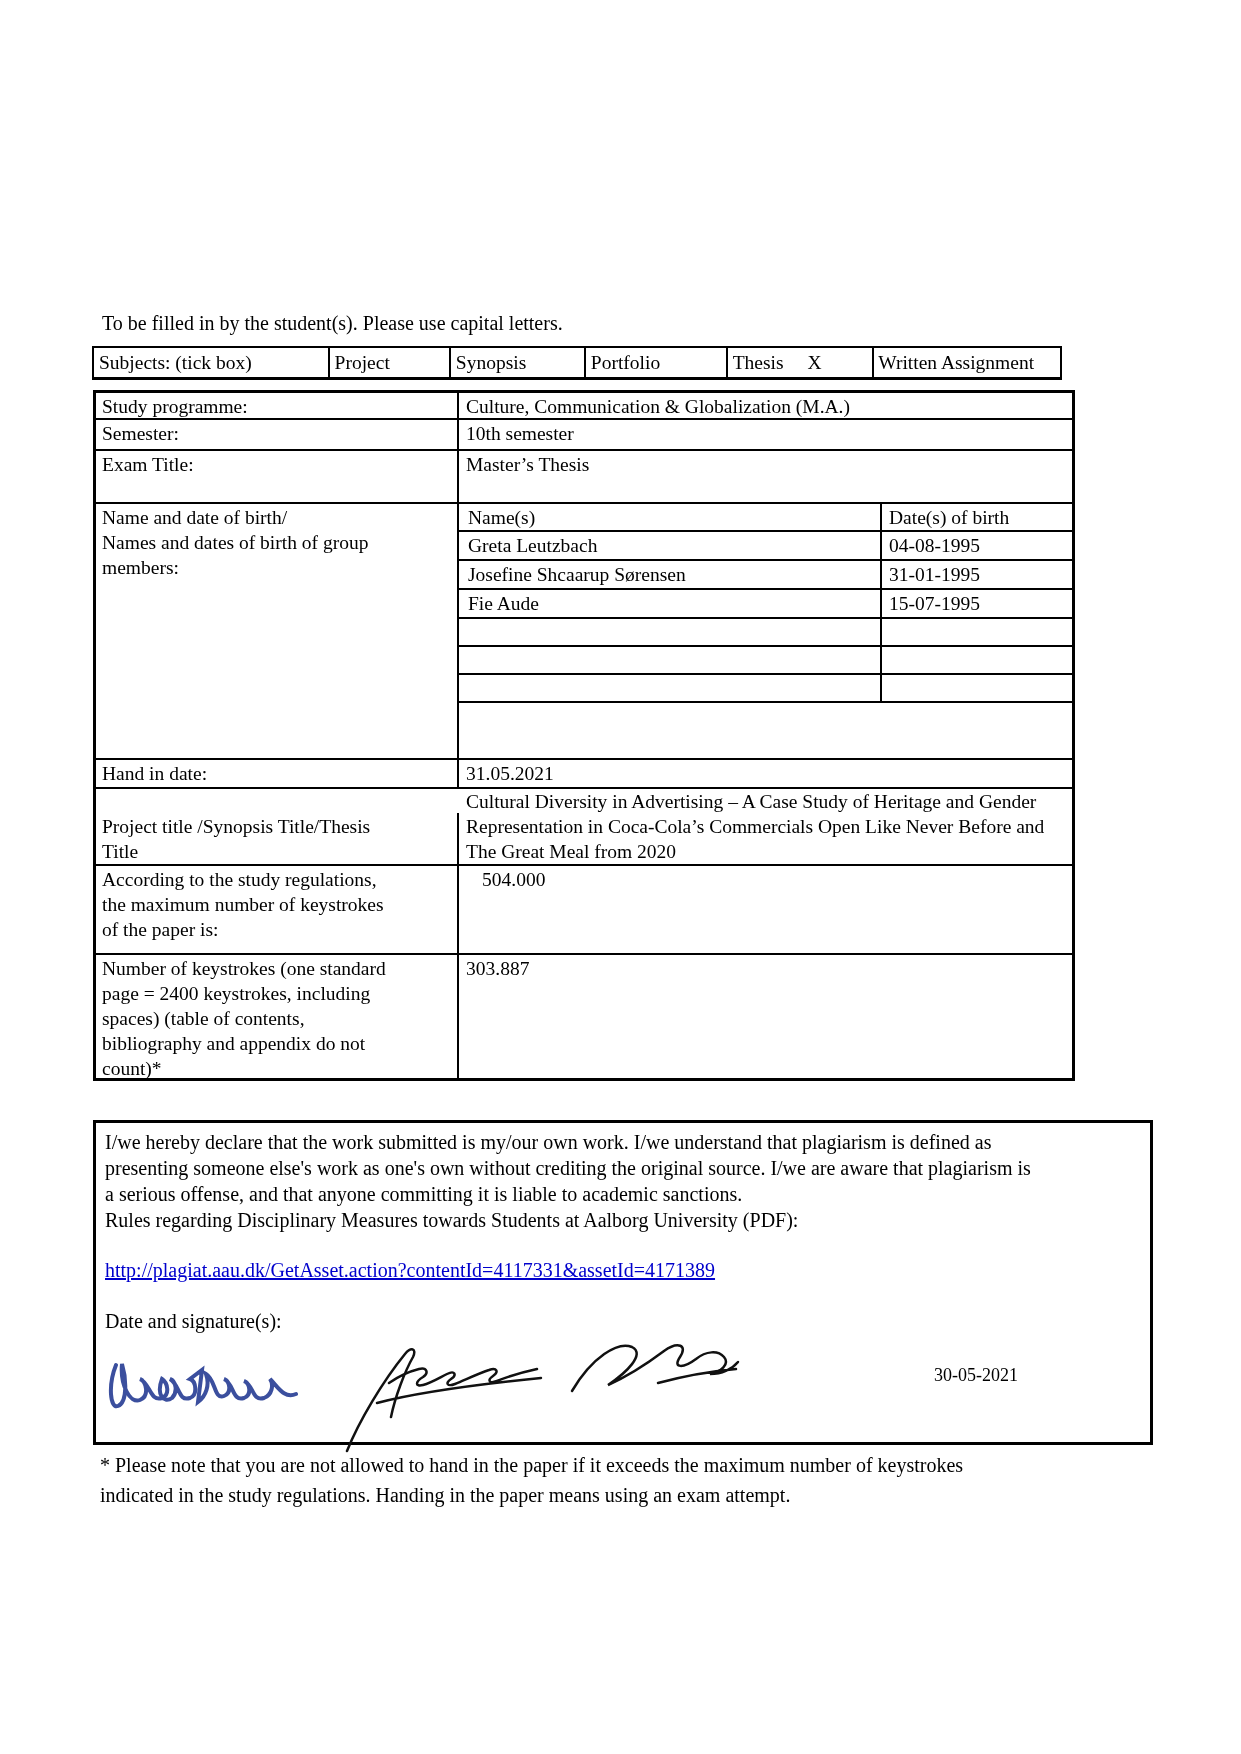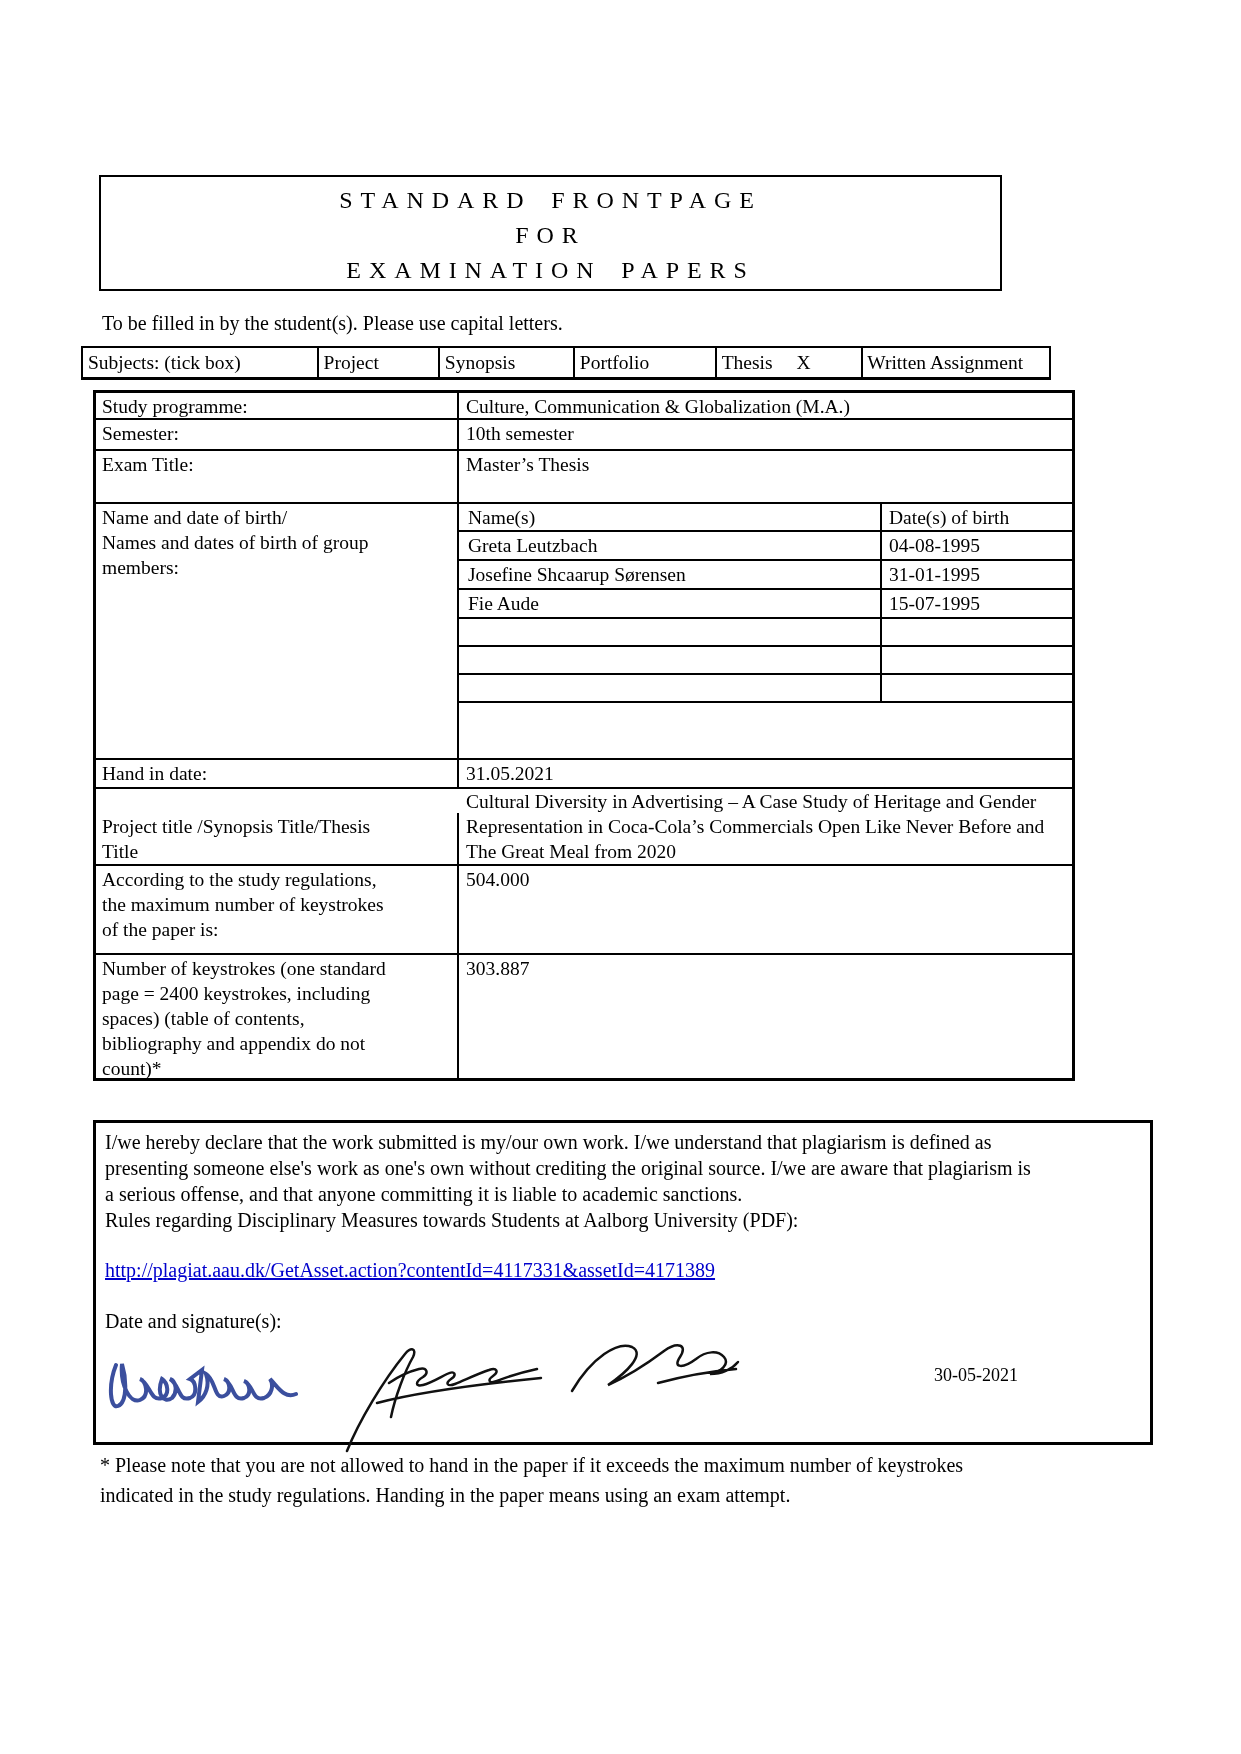--- a/index.html
+++ b/index.html
@@ -14,21 +14,21 @@
   .title-box {
     position:absolute; left:99px; top:175px; width:899px; height:106px;
     border:2px solid #000; text-align:center; padding-top:6px;
   }
   .title-line { font-size:24px; line-height:35px; letter-spacing:0.33em; word-spacing:0.25em; }
 
   .instruction { position:absolute; left:102px; top:312px; font-size:20px; }
 
   
   .stable {
-    position:absolute; left:81px; top:346px; width:966px; display:flex;
+    position:absolute; left:92px; top:346px; width:966px; display:flex;
     border:2px solid #000; border-bottom-width:3px;
   }
   .scell {
     box-sizing:content-box; border-left:2px solid #000;
     font-size:19.5px; line-height:27px; height:27px; overflow:hidden;
     padding:1px 0 1px 5px; display:flex; align-items:flex-start; gap:24px;
   }
   .scell:first-child { border-left:none; }
   .sc0{width:234px;} .sc1{width:117px;} .sc2{width:131px;} .sc3{width:138px;} .sc4{width:143px;} .sc5{width:186px; padding-left:4px;}
 
@@ -43,21 +43,21 @@
     width:351px; flex:0 0 351px; box-sizing:content-box;
     border-right:2px solid #000; padding:1px 4px 0 6px; overflow:hidden;
   }
   .mvalue { flex:1; padding:1px 4px 0 7px; overflow:hidden; }
   .h-study    { height:25px; }
   .h-semester { height:29px; }
   .h-exam     { height:51px; }
   .h-names    { height:254px; }
   .h-handin   { height:27px; }
   .h-project  { height:75px;align-items:flex-end; }
-  .h-maxkey   { height:87px; }
+  .h-maxkey   { height:87px;gap:16px; }
   .h-numkey   { height:123px; }
   .h-super    { height:47px; }
 
   
   .names-value { padding:0; display:flex; flex-direction:column; }
   .nrow { display:flex; border-bottom:2px solid #000; overflow:hidden; }
   .nh  { height:26px; }
   .nn  { height:27px; }
   .ne  { height:26px; }
   .nlast { border-bottom:none; flex:1; }
@@ -80,25 +80,20 @@
   .sig3 { left:468px; top:214px; width:178px; height:76px; }
   .sig-date { position:absolute; left:838px; top:239px; font-size:18px; }
 
   .footnote { position:absolute; left:100px; top:1450px; width:990px; font-size:20px; line-height:30px; }
 </style>
 </head>
 <body>
 
 <div class="page">
 
-  <div class="title-box">
-    <div class="title-line">STANDARD FRONTPAGE</div>
-    <div class="title-line">FOR</div>
-    <div class="title-line">EXAMINATION PAPERS</div>
-  </div>
 
   <div class="instruction">To be filled in by the student(s). Please use capital letters.</div>
 
   <div class="stable">
     <div class="scell sc0">
       <span>Subjects: (tick box)</span>
     </div>
     <div class="scell sc1">
       <span>Project</span>
       <span></span>

